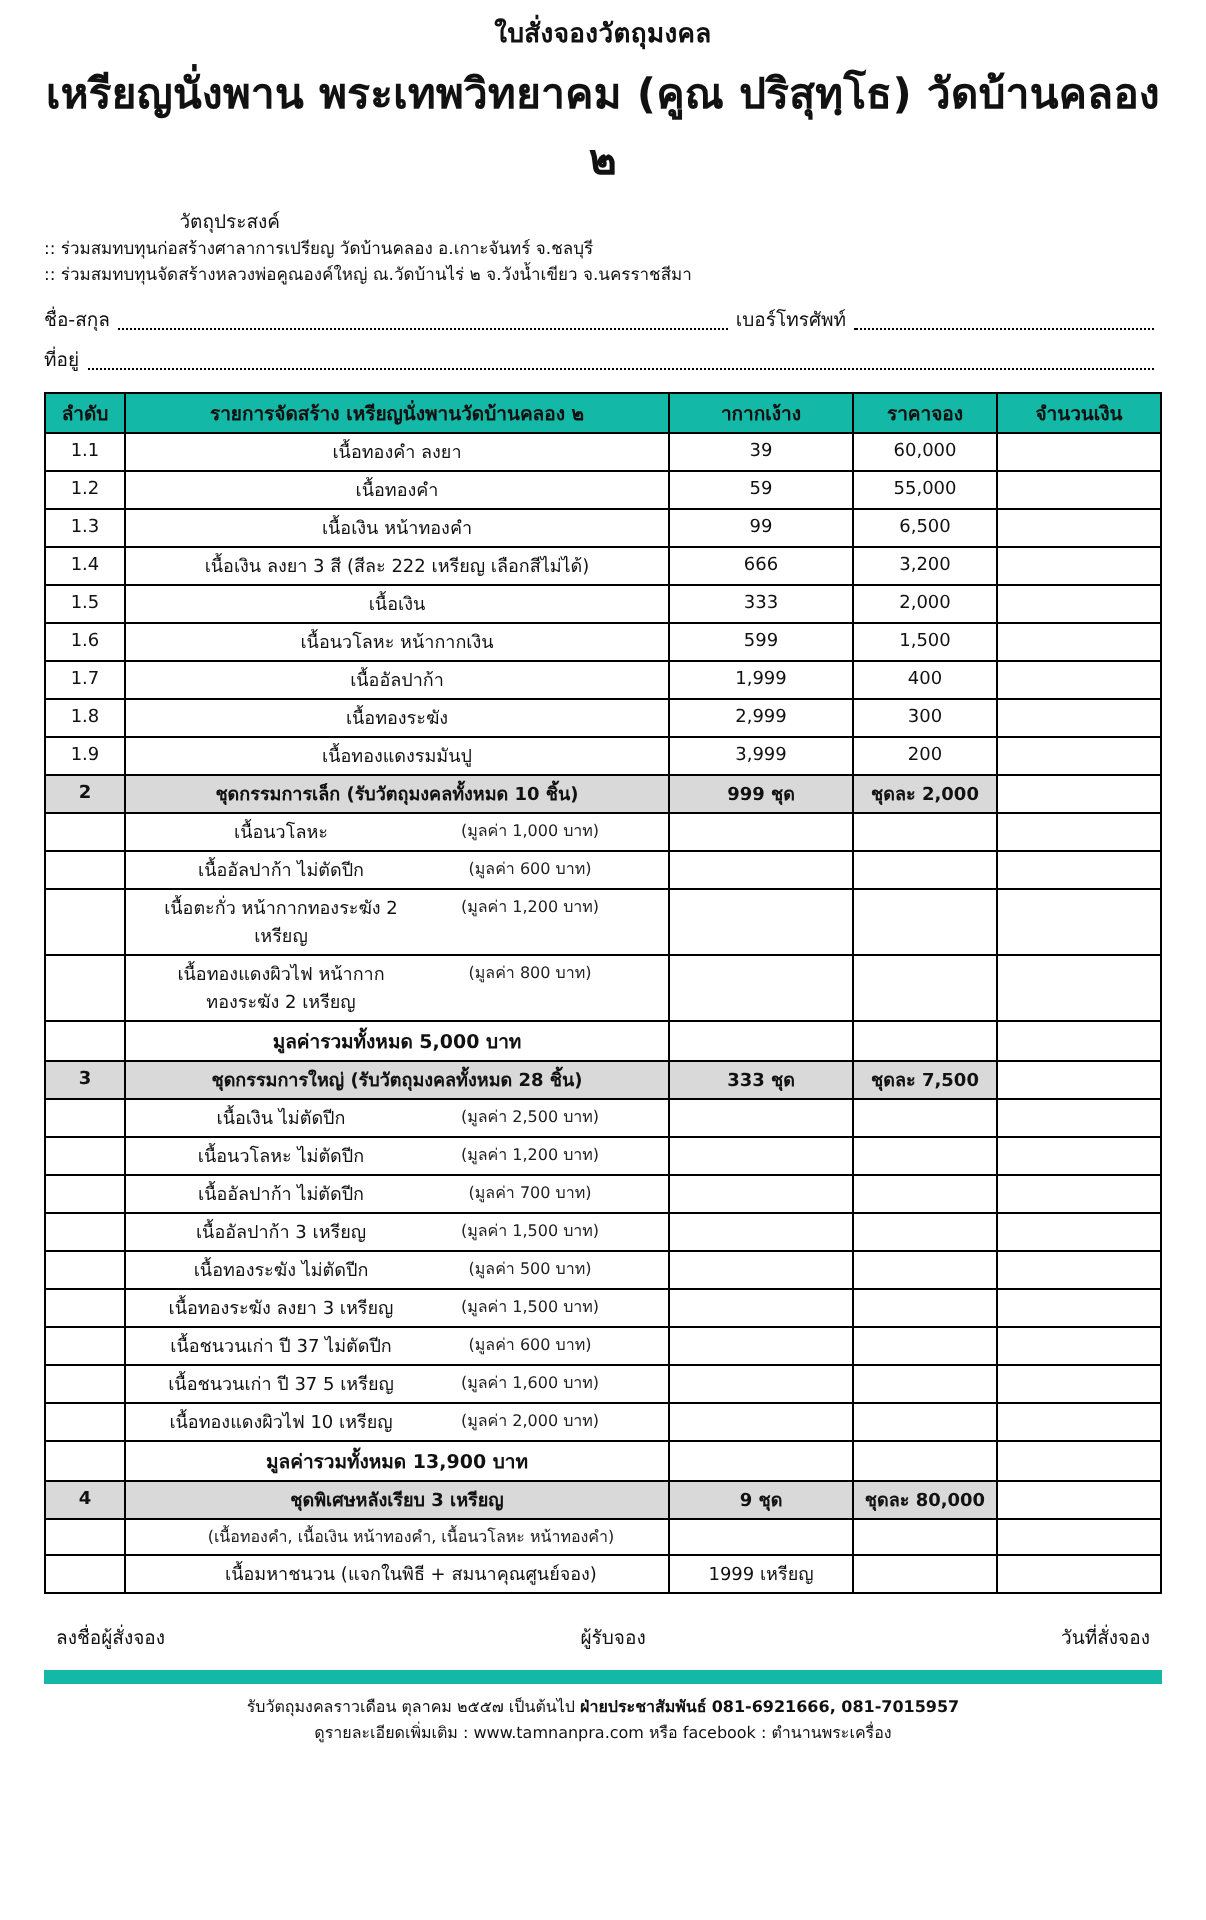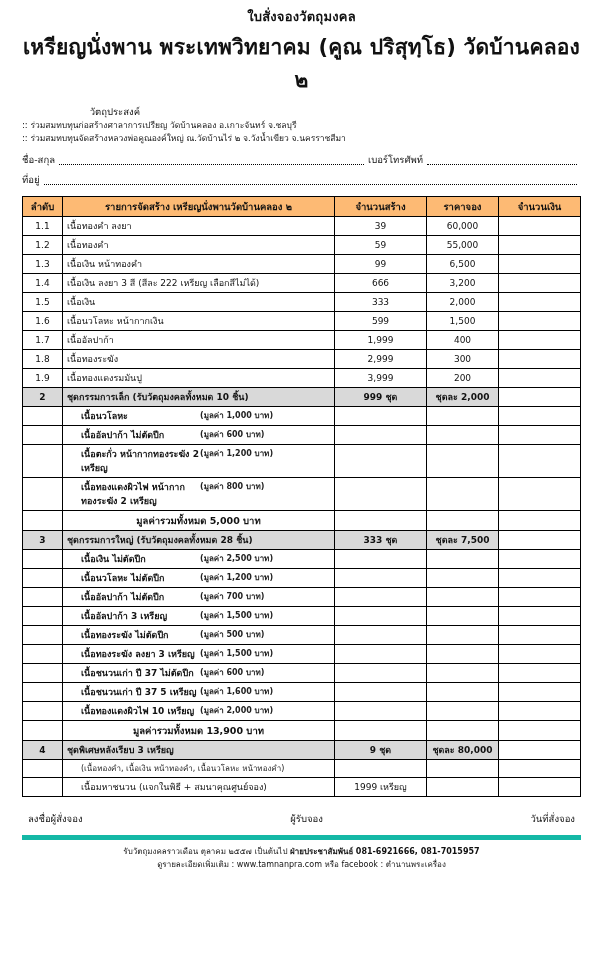--- a/index.html
+++ b/index.html
@@ -54,41 +54,41 @@
     table-layout:fixed;
   }
   td,th{
     border:1px solid #000;
     font-size:9px;
     padding:2px 4px;
     vertical-align:middle;
     height:19px;
     box-sizing:border-box;
   }
-  th{background:#fdba74;font-weight:bold;font-size:9.5px;text-align:center;}
+  th{background:#14b8a6;font-weight:bold;font-size:9.5px;text-align:center;}
   .c-no{width:40px;text-align:center;margin-left:16px;}
-  .c-desc{text-align:left;}
+  .c-desc{text-align:center;}
   .c-qty{width:92px;text-align:center;}
   .c-price{width:72px;text-align:center;}
   .c-amt{width:82px;text-align:center;}
   .shade{background:#d9d9d9;font-weight:bold;}
   .sub td{height:18px;}
   .sub .c-desc{padding-left:18px;}
   .note{font-size:8px;color:#222;}
-  .subline{display:flex;font-weight:bold;}
+  .subline{display:flex;}
   .subline .nm{flex:1;}
   .subline .val{width:130px;font-size:8px;}
   .total-row td{text-align:center;font-weight:bold;font-size:9.5px;}
   .footrow{
     display:flex;justify-content:space-between;
     font-size:9.5px;margin-top:14px;padding:0 6px;
   }
   .footer{
     margin-top:9px;
-    border-top:5px solid #14b8a6;
+    border-top:7px solid #14b8a6;
     padding-top:5px;
     text-align:center;
     font-size:8px;
     line-height:1.7;
   }
   .footer .f-strong{font-weight:bold;}
 </style>
 </head>
 <body>
 
@@ -125,21 +125,21 @@
       <col style="width:40px">
         <col>
         <col style="width:92px">
         <col style="width:72px">
         <col style="width:82px">
     </colgroup>
     <thead>
       <tr>
         <th>ลำดับ</th>
         <th>รายการจัดสร้าง  เหรียญนั่งพานวัดบ้านคลอง ๒</th>
-        <th>จำนวนสร้าง</th>
+        <th>ากากเง้าง</th>
         <th>ราคาจอง</th>
         <th>จำนวนเงิน</th>
       </tr>
     </thead>
     <tbody>
 
       <tr>
         <td class="c-no">1.1</td>
         <td class="c-desc">เนื้อทองคำ ลงยา</td>
         <td class="c-qty">39</td>

